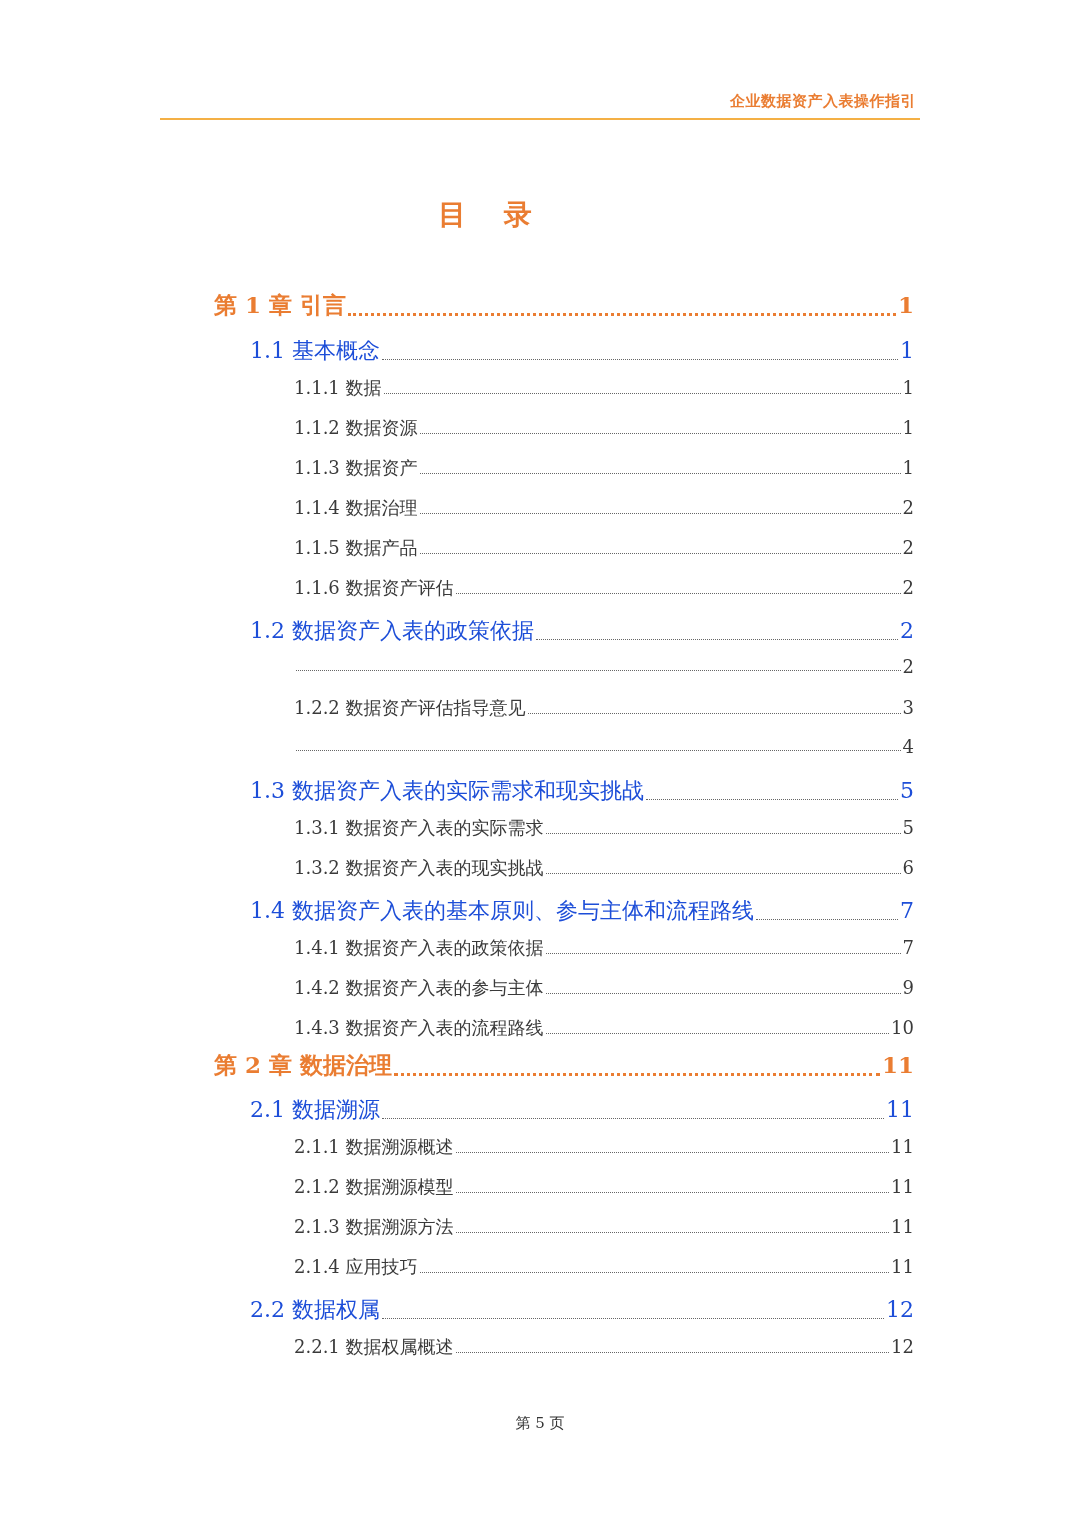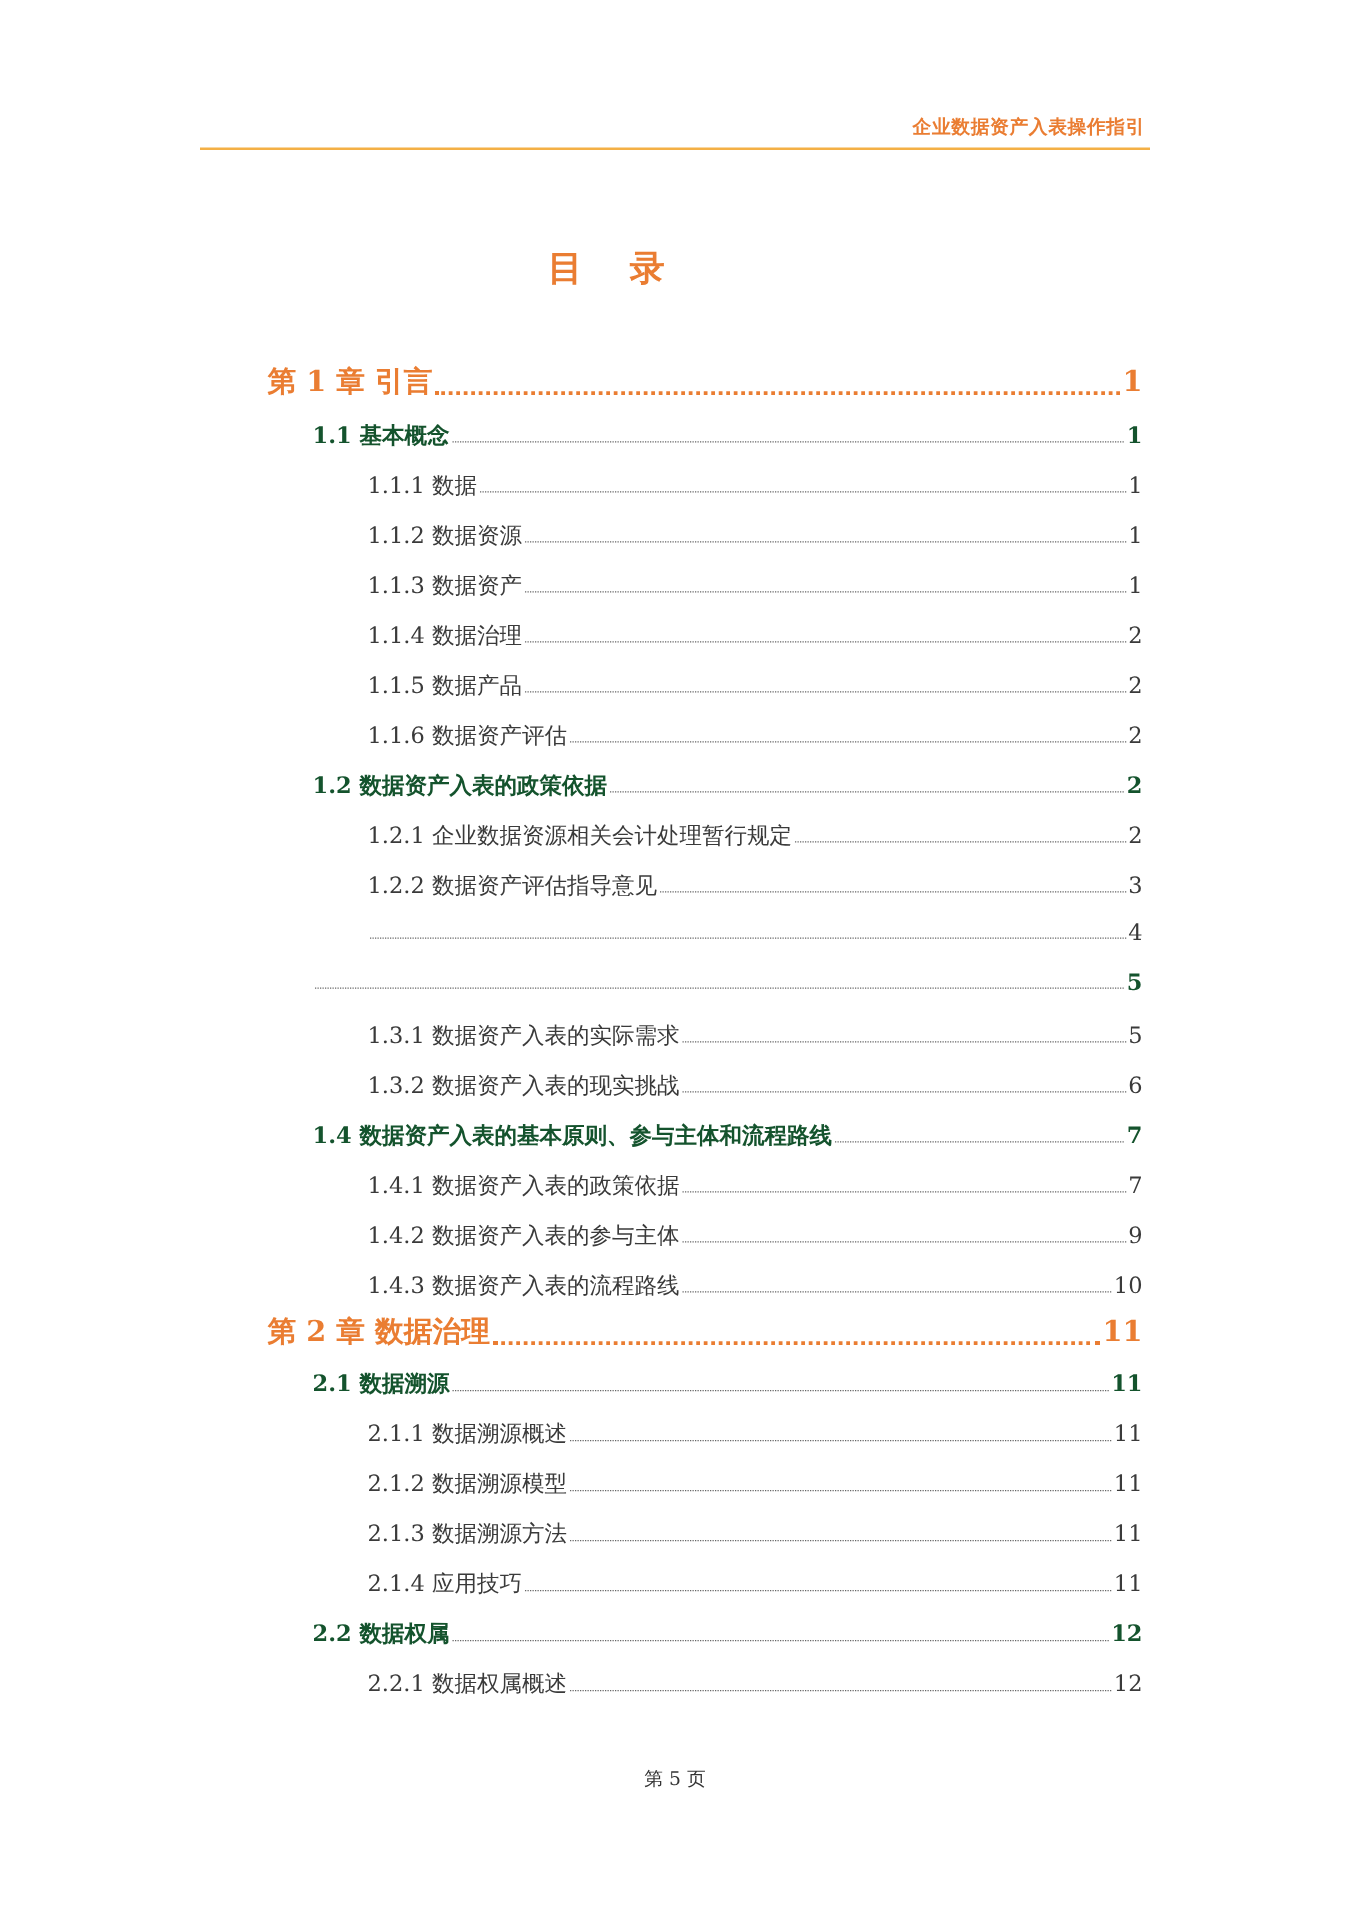--- a/index.html
+++ b/index.html
@@ -28,21 +28,21 @@
     white-space: nowrap; overflow: hidden; text-align: right;
   }
   .toc-row .label { flex: 0 0 auto; }
   .toc-row .leader {
     flex: 1 1 auto; margin: 0 2px; height: 1px; align-self: flex-end;
     border-bottom: 2px dotted #555; position: relative; top: -6px;
   }
   .toc-row .page { flex: 0 0 auto; }
   .lvl1 { left: 214px; width: 700px; font-size: 23px; color: #ea7d32; font-weight: bold; }
   .lvl1 .leader { border-bottom: 3px dotted #ea7d32; top: -5px; }
-  .lvl2 { left: 250px; width: 664px; font-size: 18px; color: #14532d; font-weight: bold; }
+  .lvl2 { left: 250px; width: 664px; font-size: 22px; color: #1d4ed8; }
   .lvl3 { left: 294px; width: 620px; font-size: 18px; color: #3a3a3a; }
   .lvl2 .leader, .lvl3 .leader { border-bottom: 1.5px dotted #666; }
   .footer {
     position: absolute; left: 0; width: 1080px; top: 1414px; text-align: center;
     font-size: 15px; color: #333;
   }
 </style>
 </head>
 <body>
 
@@ -91,34 +91,34 @@
       <span class="label">1.1.6 数据资产评估</span>
       <span class="leader"></span>
       <span class="page">2</span>
     </div>
   <div class="toc-row lvl2" style="top:616px">
       <span class="label">1.2 数据资产入表的政策依据</span>
       <span class="leader"></span>
       <span class="page">2</span>
     </div>
   <div class="toc-row lvl3" style="top:656px">
-      <span class="label">1.2.1 企业数据资源相关会计处理暂行规定</span>
       <span class="leader"></span>
       <span class="page">2</span>
     </div>
   <div class="toc-row lvl3" style="top:696px">
       <span class="label">1.2.2 数据资产评估指导意见</span>
       <span class="leader"></span>
       <span class="page">3</span>
     </div>
   <div class="toc-row lvl3" style="top:736px">
       <span class="leader"></span>
       <span class="page">4</span>
     </div>
   <div class="toc-row lvl2" style="top:776px">
+      <span class="label">1.3 数据资产入表的实际需求和现实挑战</span>
       <span class="leader"></span>
       <span class="page">5</span>
     </div>
   <div class="toc-row lvl3" style="top:816px">
       <span class="label">1.3.1 数据资产入表的实际需求</span>
       <span class="leader"></span>
       <span class="page">5</span>
     </div>
   <div class="toc-row lvl3" style="top:856px">
       <span class="label">1.3.2 数据资产入表的现实挑战</span>

